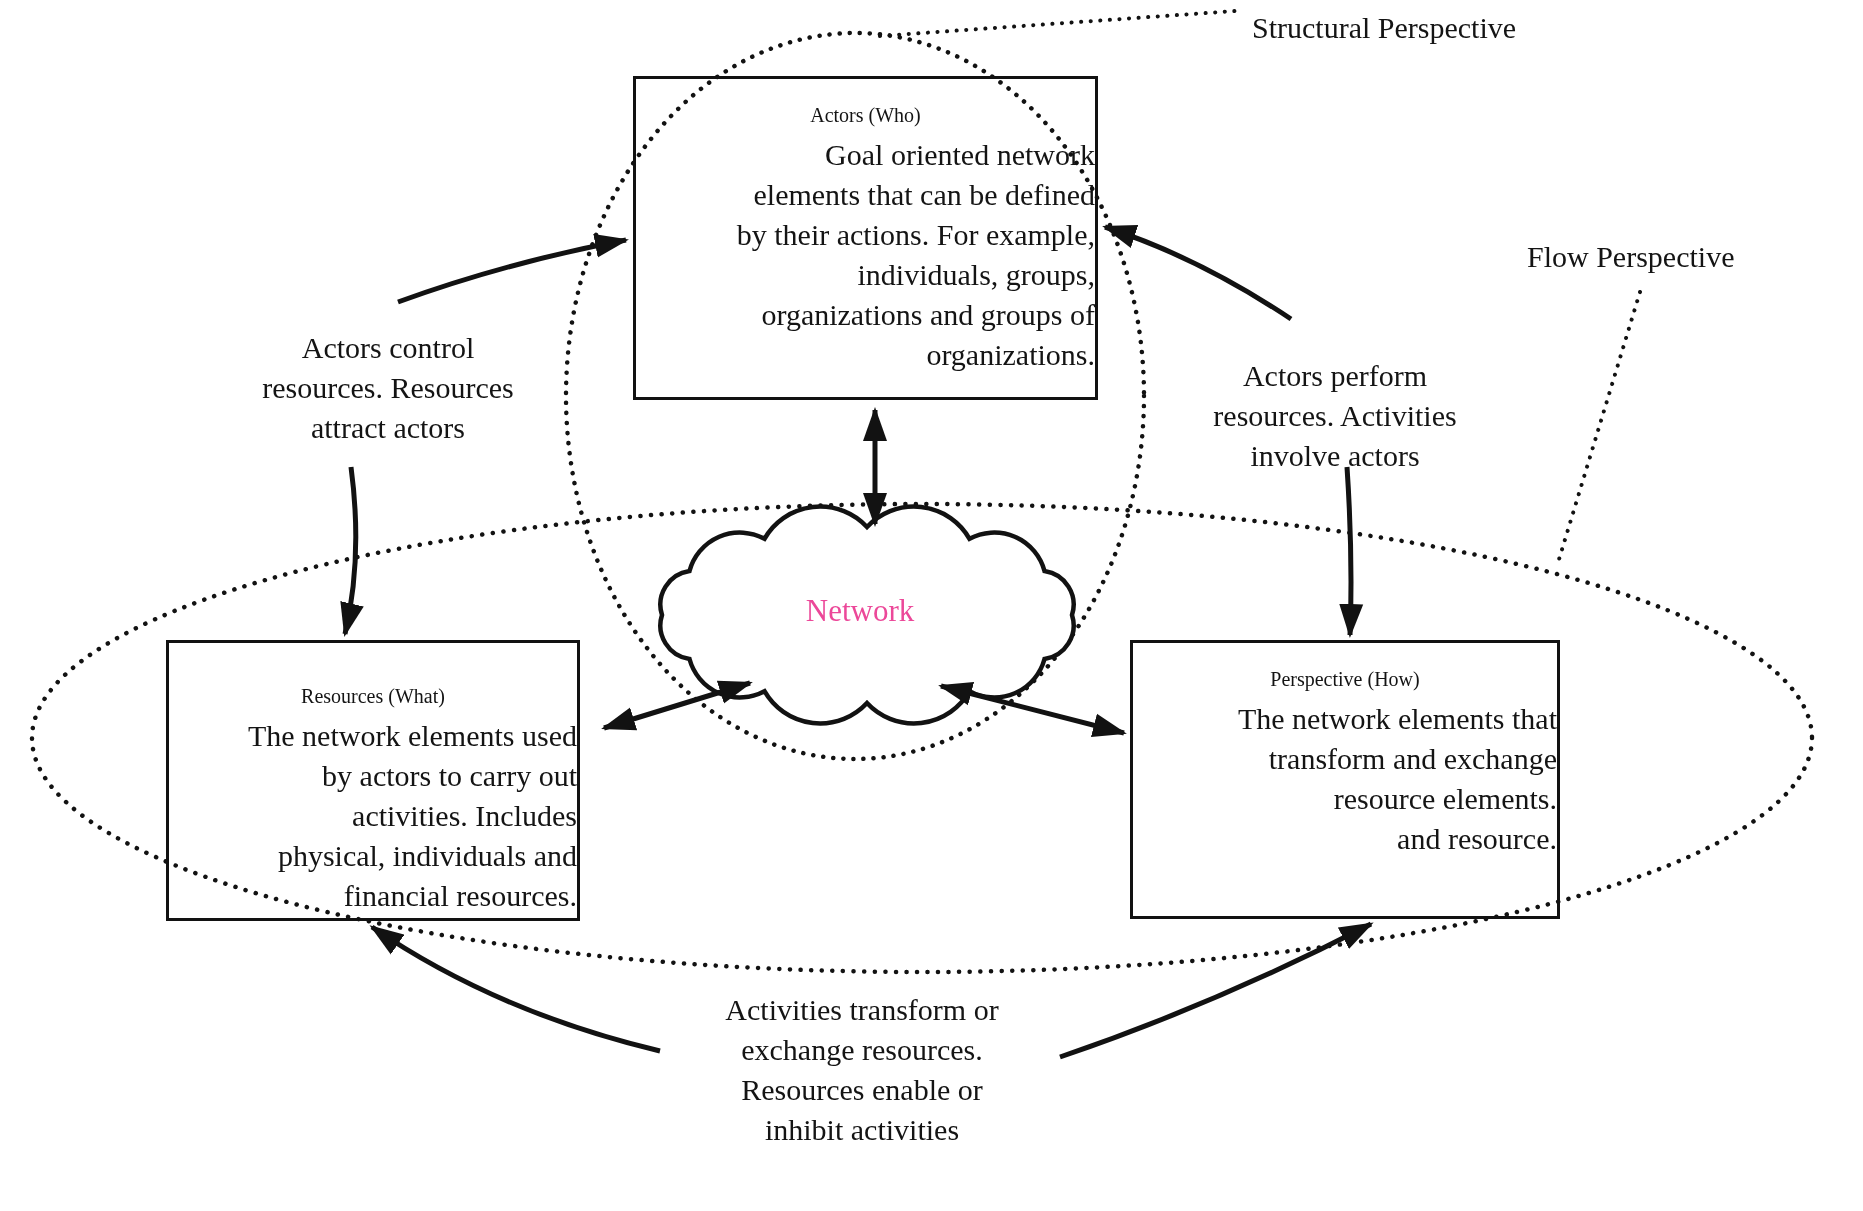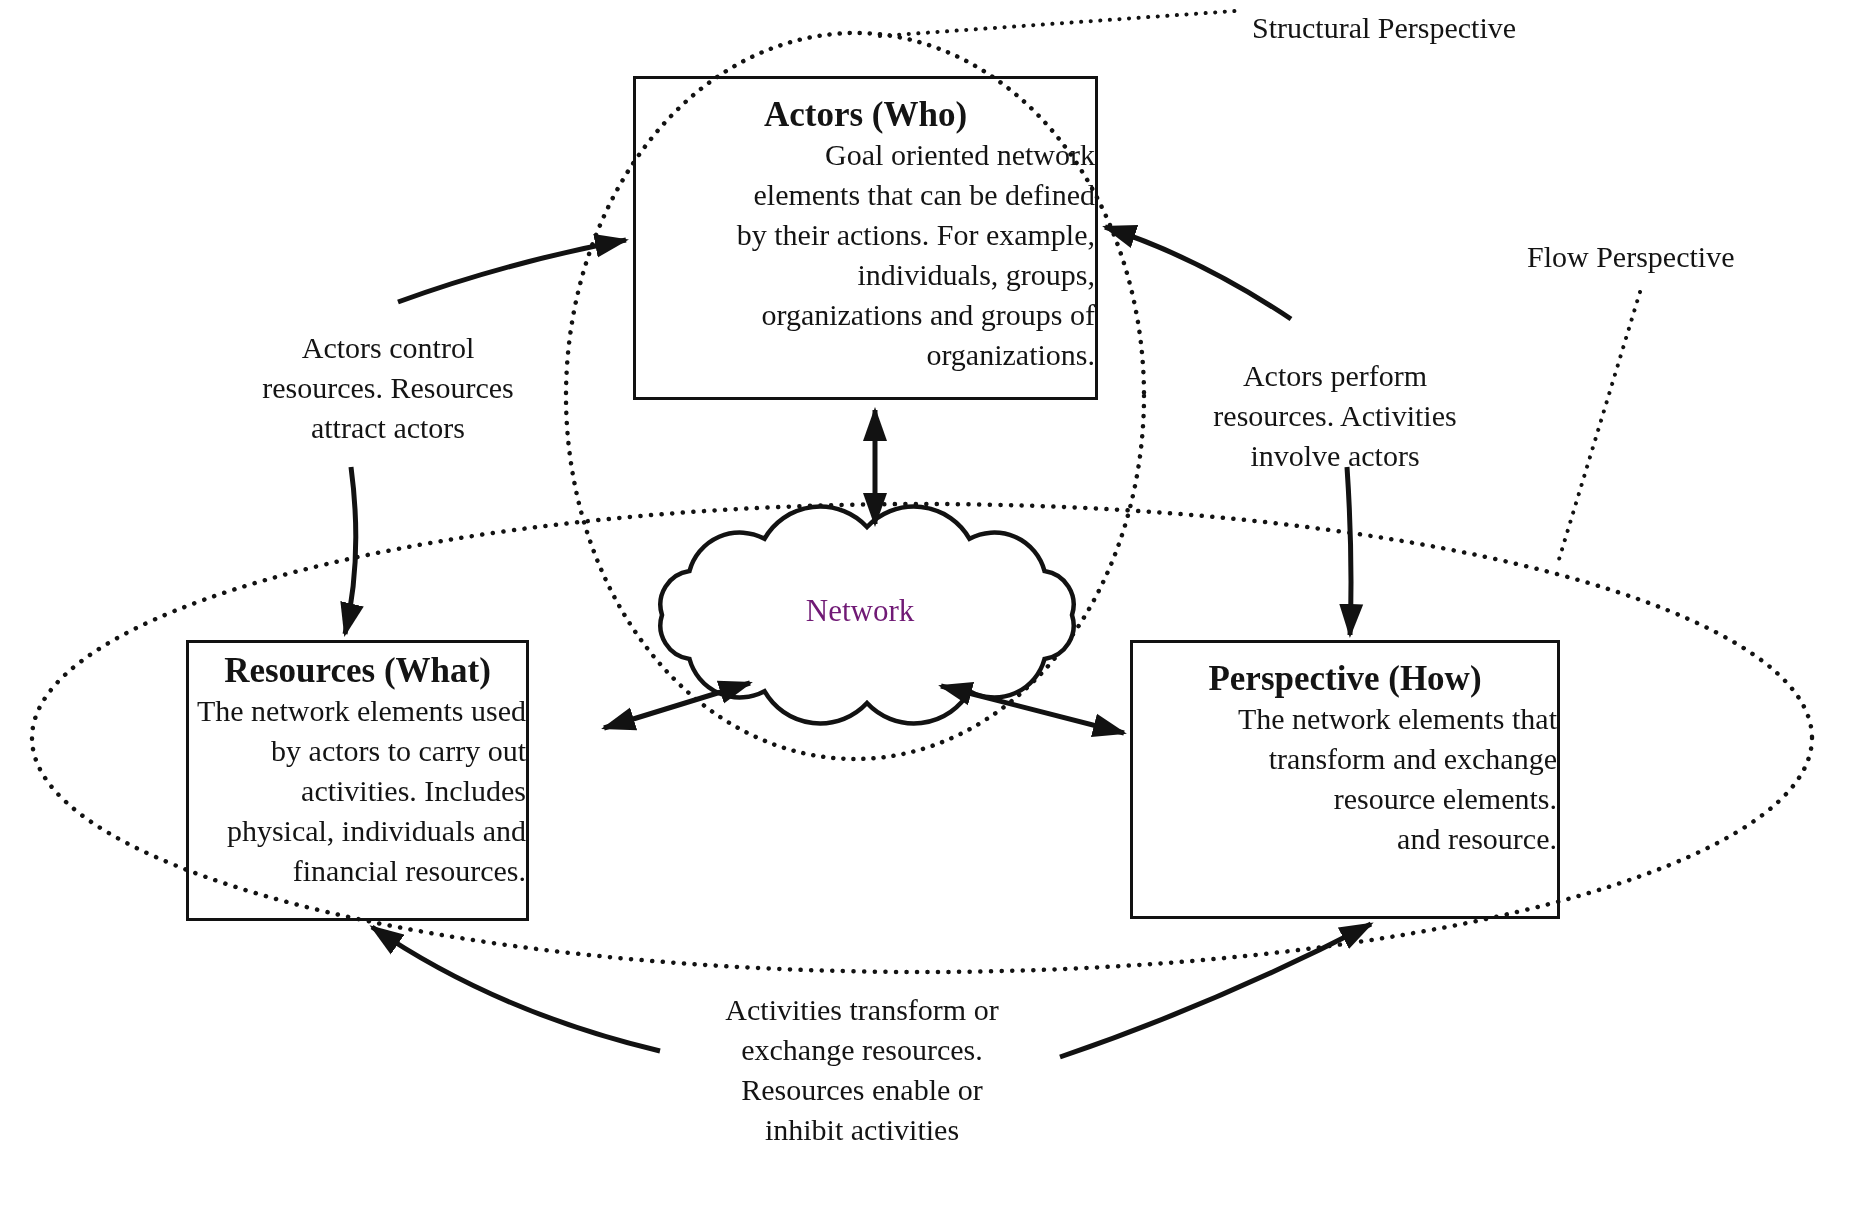--- a/index.html
+++ b/index.html
@@ -14,22 +14,22 @@
   }
   .node-box {
     position: absolute;
     background: #ffffff;
     border: 3px solid #121212;
     box-sizing: border-box;
     text-align: center;
     z-index: 1;
   }
   .node-box .title {
-    font-weight: bold;
-    font-size: 35px;
+    font-weight: normal;
+    font-size: 20px;
     line-height: 40px;
   }
   .node-box .line {
     font-size: 30px;
     line-height: 40px;
     white-space: nowrap;
     text-align: right;
   }
   .float-label {
     position: absolute;
@@ -44,21 +44,21 @@
     font-size: 30px;
     line-height: 34px;
     white-space: nowrap;
     z-index: 1;
   }
   #network-label {
     position: absolute;
     left: 760px; top: 593px; width: 200px;
     text-align: center;
     font-size: 31px;
-    color: #701a75;
+    color: #ec4899;
     z-index: 3;
   }
   #overlay-svg {
     position: absolute;
     left: 0; top: 0;
     z-index: 2;
     pointer-events: none;
   }
 </style>
 </head>
@@ -69,21 +69,21 @@
   <div class="node-box" style="left:633px; top:76px; width:465px; height:324px; padding-top:16px;">
     <div class="title">Actors (Who)</div>
     <div class="line">Goal oriented network</div>
     <div class="line">elements that can be defined</div>
     <div class="line">by their actions. For example,</div>
     <div class="line">individuals, groups,</div>
     <div class="line">organizations and groups of</div>
     <div class="line">organizations.</div>
   </div>
 
-  <div class="node-box" style="left:166px; top:640px; width:343px; height:281px; padding-top:8px;margin-left:20px;">
+  <div class="node-box" style="left:166px; top:640px; width:414px; height:281px; padding-top:33px;">
     <div class="title">Resources (What)</div>
     <div class="line">The network elements used</div>
     <div class="line">by actors to carry out</div>
     <div class="line">activities. Includes</div>
     <div class="line">physical, individuals and</div>
     <div class="line">financial resources.</div>
   </div>
 
   <div class="node-box" style="left:1130px; top:640px; width:430px; height:279px; padding-top:16px;">
     <div class="title">Perspective (How)</div>

